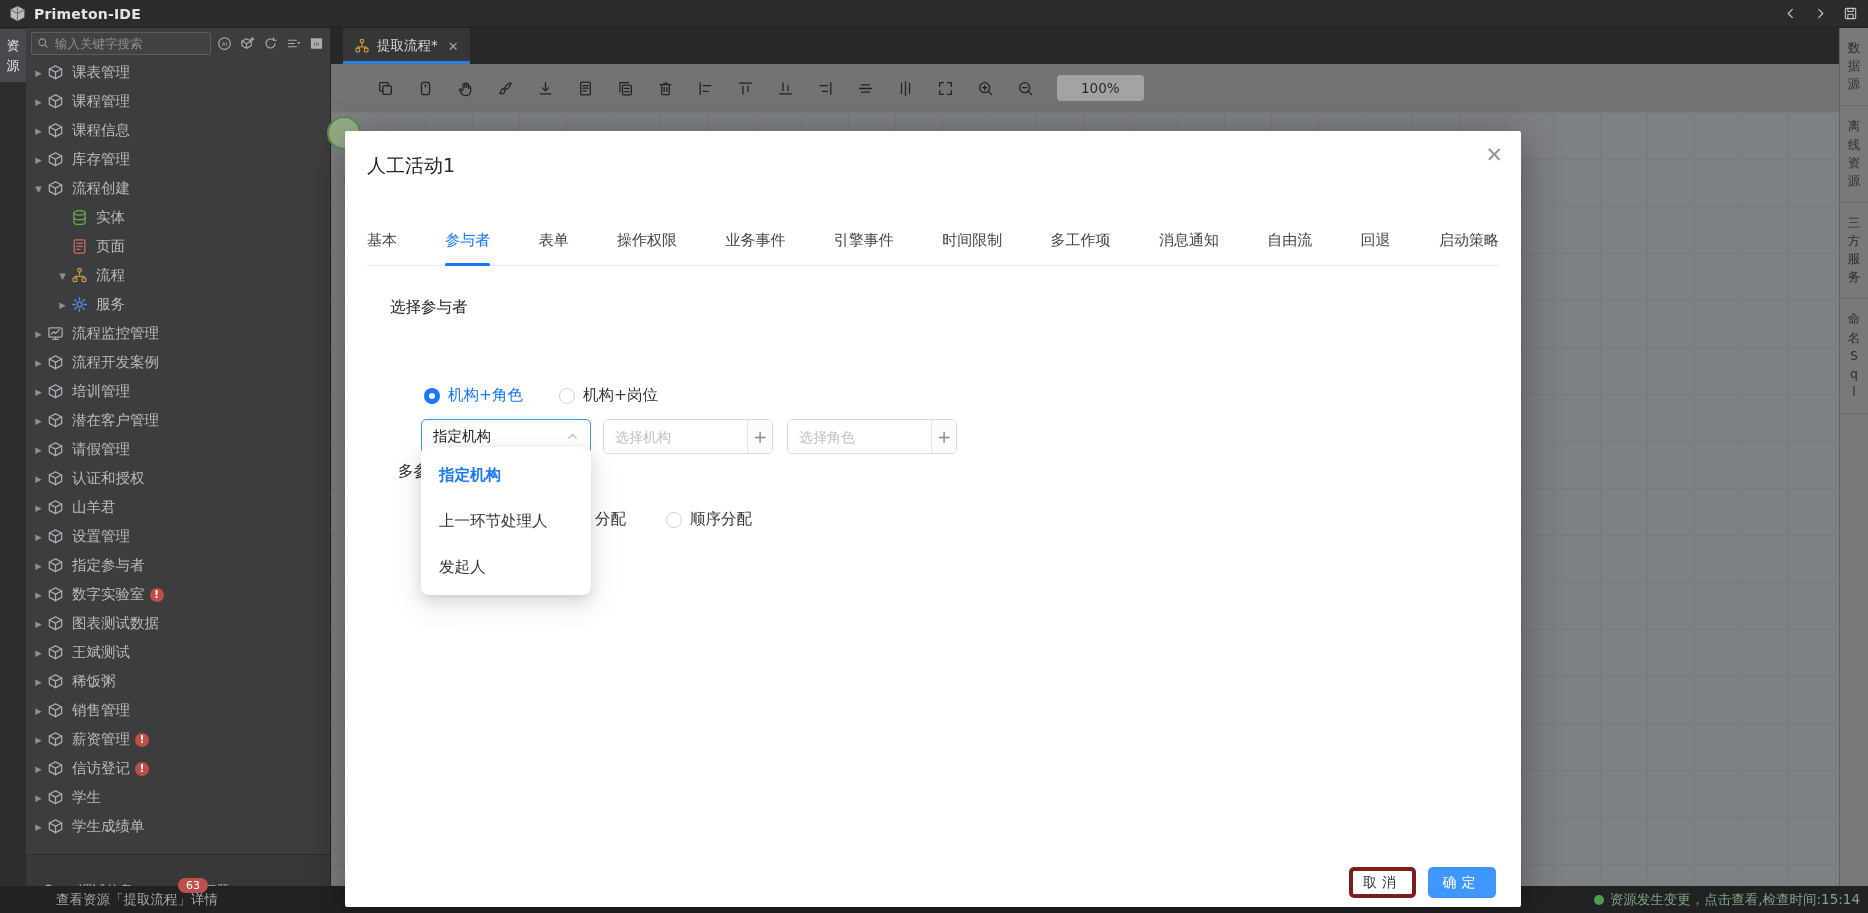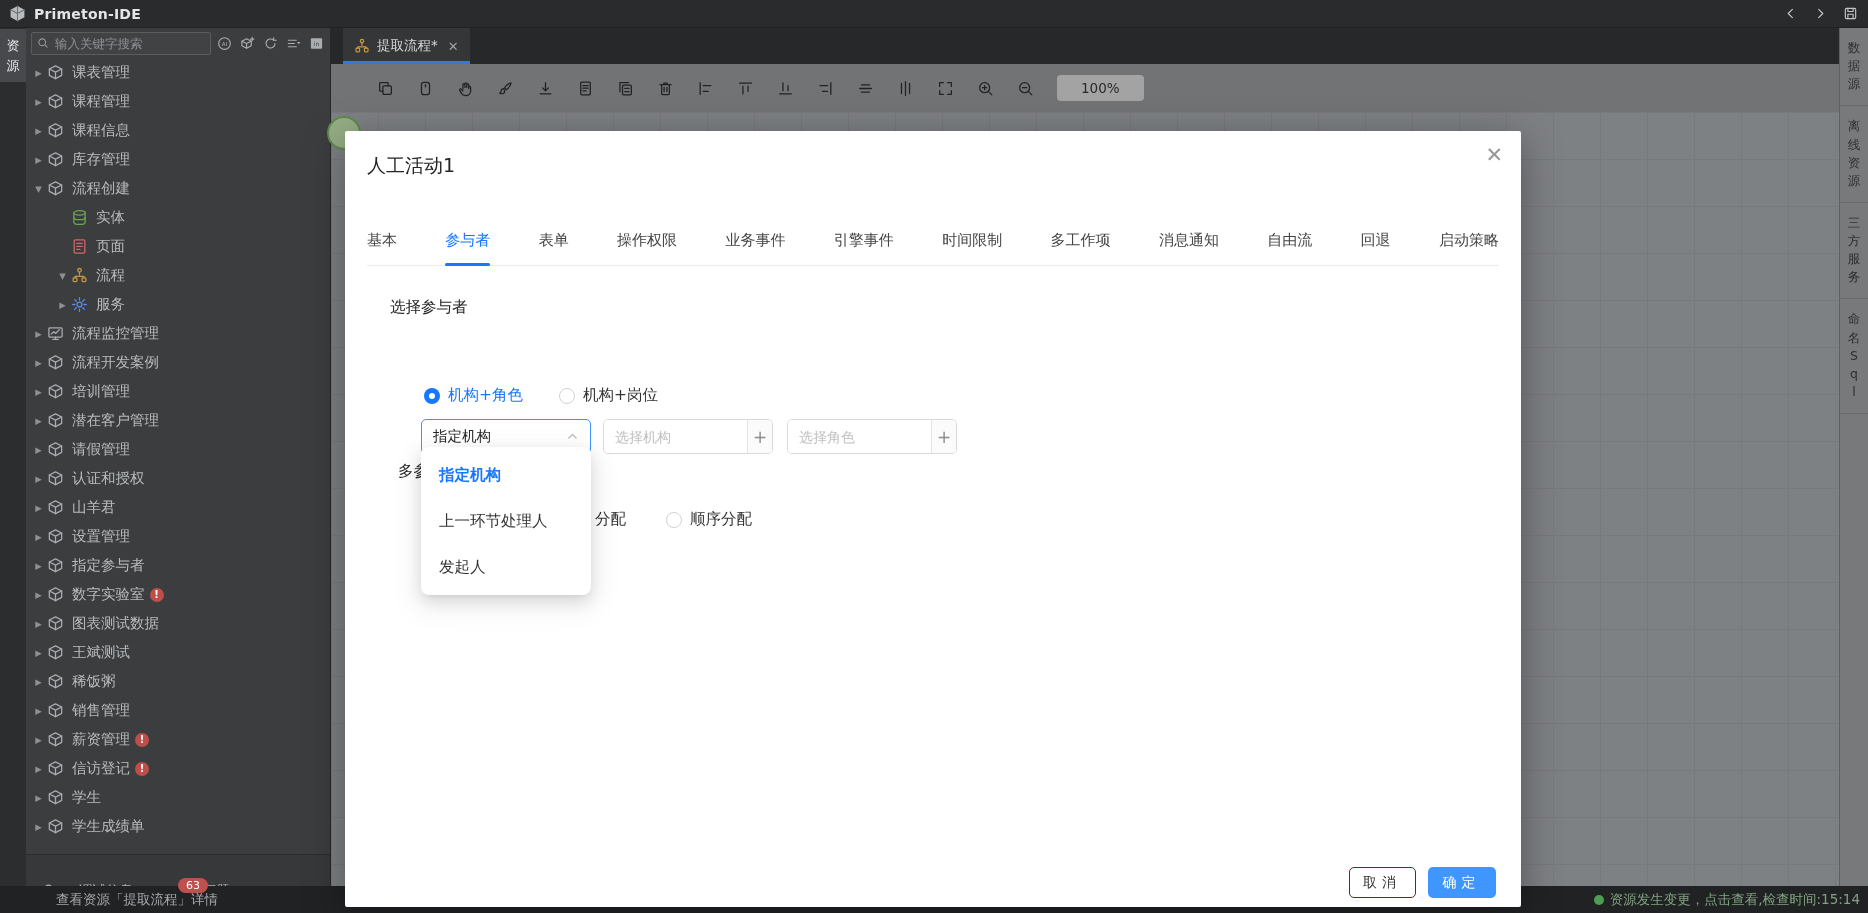--- a/index.html
+++ b/index.html
@@ -105,21 +105,21 @@
   .frag-row{position:absolute;left:250px;top:378px;display:flex;align-items:center;font-size:15.5px;color:#333;}
   .frag-row .rdot{margin:0 8px 0 40px;}
   .ddpanel{position:absolute;left:76px;top:316px;width:170px;background:#fff;border-radius:8px;z-index:5;
            box-shadow:0 3px 6px -4px rgba(0,0,0,.12),0 6px 16px rgba(0,0,0,.12),0 9px 28px 8px rgba(0,0,0,.05);
            padding:5px 0;}
   .dditem{height:46px;display:flex;align-items:center;padding-left:18px;font-size:15.5px;color:#333;cursor:pointer;}
   .dditem.sel{color:#1677ff;font-weight:bold;}
   .mfooter-btn{position:absolute;top:736px;height:31px;border-radius:5px;font-size:14px;letter-spacing:5px;
                display:flex;align-items:center;justify-content:center;cursor:pointer;box-sizing:border-box;
                padding-left:5px;font-family:inherit;}
-  .btn-cancel{left:1004px;width:67px;background:#fff;border:1px solid #7f1d1d;color:#333;}
+  .btn-cancel{left:1004px;width:67px;background:#fff;border:4px solid #7f1d1d;color:#333;}
   .btn-ok{left:1083px;width:68px;background:#4096ff;border:none;color:#fff;}
 </style>
 </head>
 <body>
 
 <div id="app">
 
   <div class="titlebar">
     <span class="logo tbicon"><svg viewBox="0 0 16 16" width="100%" height="100%" fill="none" stroke="currentColor" stroke-width="1.2" stroke-linecap="round" stroke-linejoin="round">
           <path d="M8 1 14.5 4.5v7L8 15 1.5 11.5v-7z" fill="#b9bcbe" stroke="none"></path>

